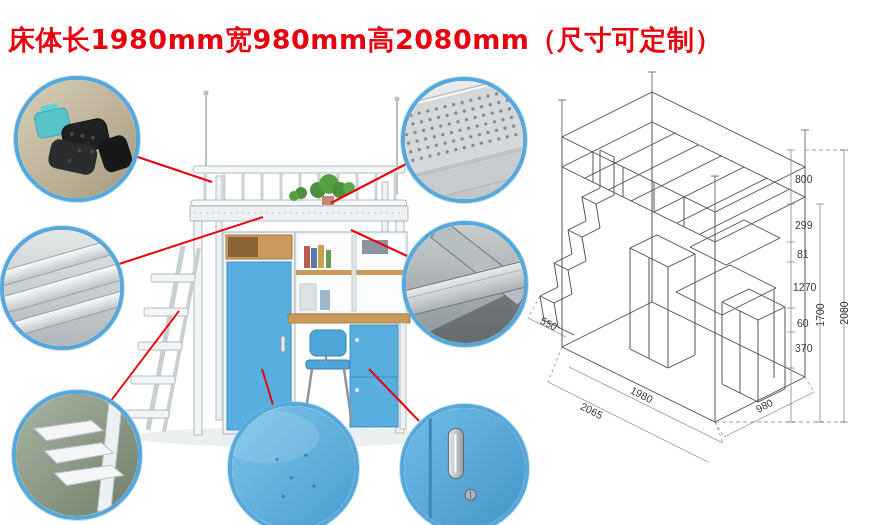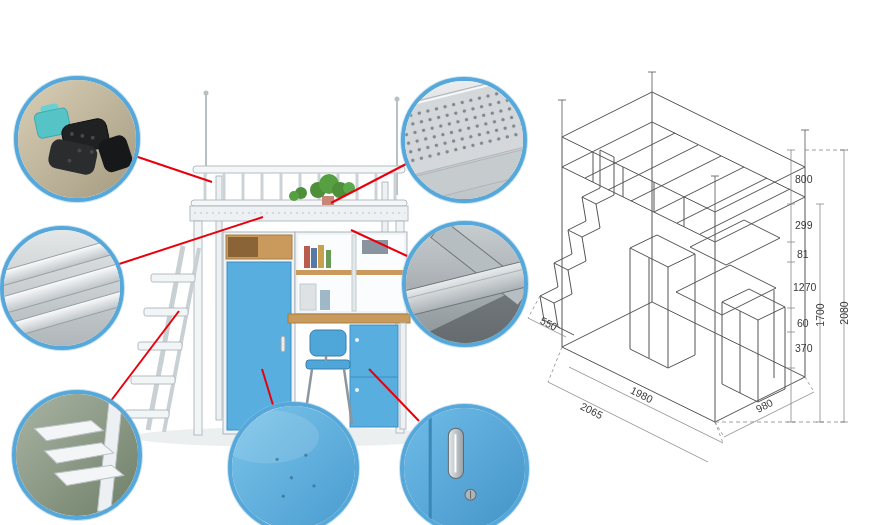--- a/index.html
+++ b/index.html
@@ -277,20 +277,21 @@
       <line x1="129" y1="154" x2="212" y2="182"></line>
       <line x1="113" y1="266" x2="263" y2="217"></line>
       <line x1="110" y1="402" x2="179" y2="311"></line>
       <line x1="408" y1="163" x2="331" y2="203"></line>
       <line x1="407" y1="256" x2="351" y2="230"></line>
       <line x1="273" y1="405" x2="262" y2="369"></line>
       <line x1="419" y1="421" x2="369" y2="369"></line>
     </g>
   </svg>
 
+  <h1 class="title">床体长1980mm宽980mm高2080mm（尺寸可定制）</h1>
 
   <div class="callout" style="left:14px;top:76px;width:118px;height:118px;">
     <svg viewBox="0 0 120 120">
       <defs>
           <linearGradient id="g1bg" x1="0" y1="0" x2="1" y2="1">
             <stop offset="0" stop-color="#d8cfb6"></stop>
             <stop offset="1" stop-color="#a39a80"></stop>
           </linearGradient>
         </defs>
       <rect width="120" height="120" fill="url(#g1bg)"></rect>

